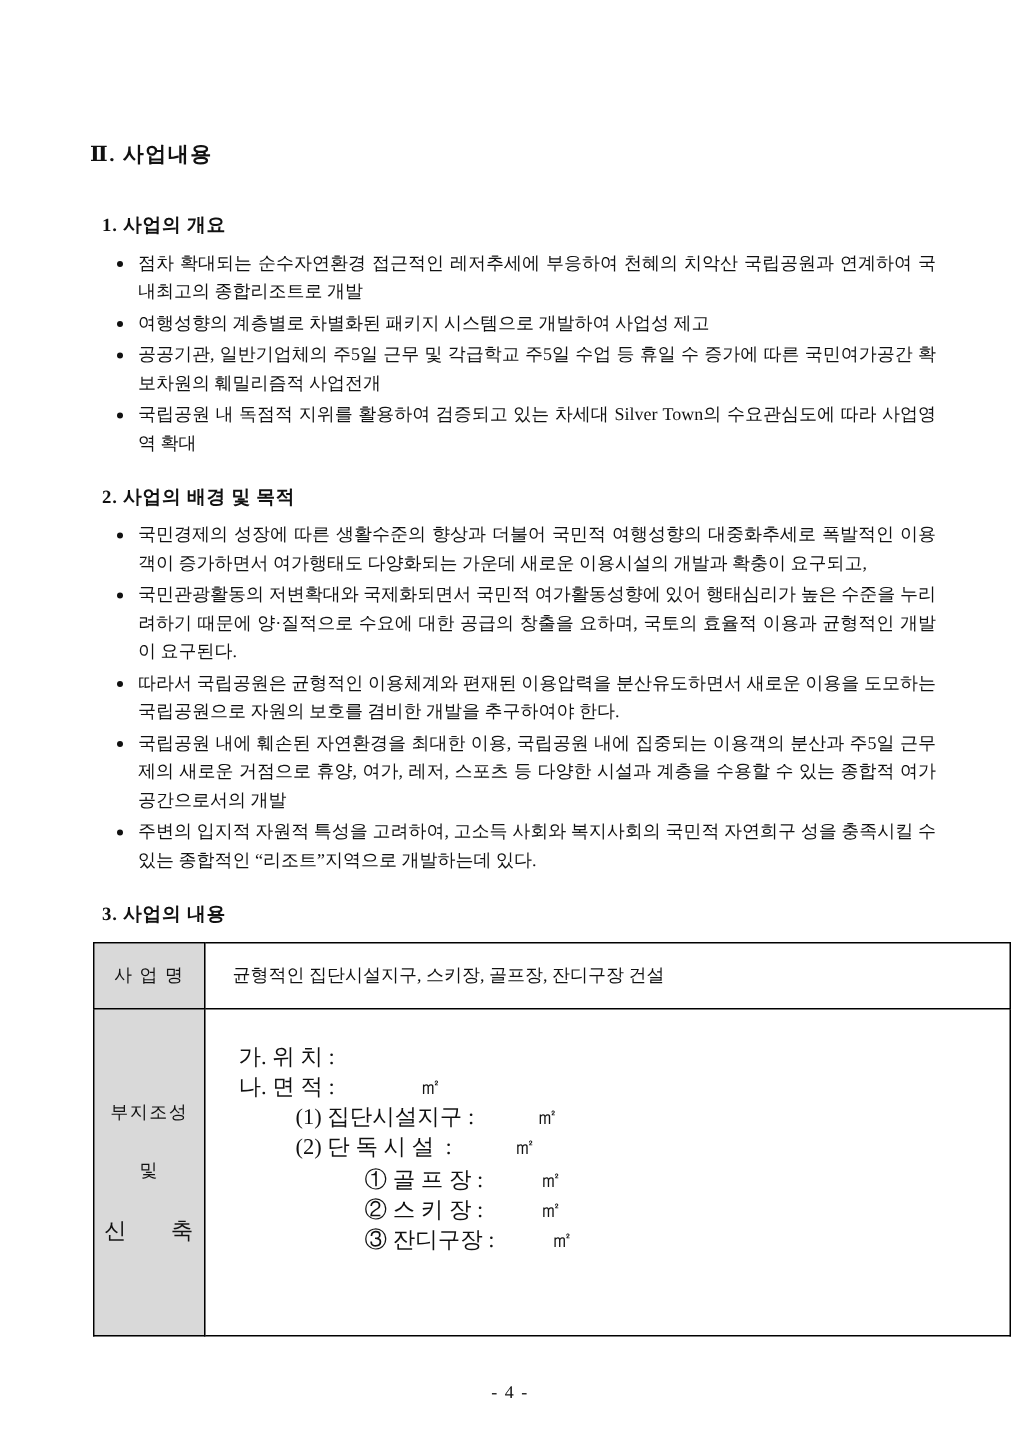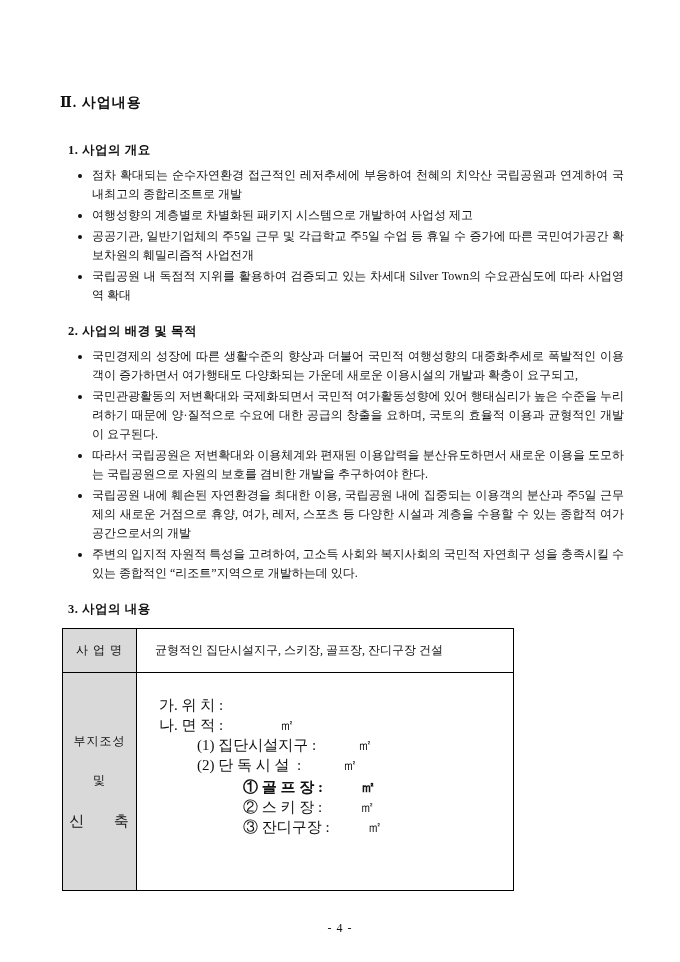--- a/index.html
+++ b/index.html
@@ -36,21 +36,21 @@
     padding: 0 0 0 14px;
   }
   ul.bullets li {
     font-size: 12px;
     line-height: 19px;
     text-align: justify;
     margin: 0 0 2px 0;
   }
   table.biz-table {
     border-collapse: collapse;
-    width: 452px;
+    width: 612px;
     margin: 10px 0 0 2px;
     table-layout: fixed;
   }
   table.biz-table td {
     border: 1px solid #000000;
     font-size: 12px;
     vertical-align: middle;
     box-sizing: border-box;
   }
   td.head-cell {
@@ -72,21 +72,21 @@
     height: 100%;
   }
   .tline {
     white-space: pre;
     line-height: 20px;
     font-size: 15px;
   }
   .ind-0 { margin-left: 4px; }
   .ind-1 { margin-left: 42px; }
   .ind-2 { margin-left: 88px; }
-  .row2-group-gap { margin-top: 2px; font-weight: bold; }
+  .row2-group-gap { margin-top: 2px; }
   .page-footer {
     position: absolute;
     left: 0;
     bottom: 26px;
     width: 100%;
     text-align: center;
     font-size: 12px;
     letter-spacing: 1px;
   }
 </style>
@@ -106,21 +106,21 @@
         <li>공공기관, 일반기업체의 주5일 근무 및 각급학교 주5일 수업 등 휴일 수 증가에 따른 국민여가공간 확보차원의 훼밀리즘적 사업전개</li>
         <li>국립공원 내 독점적 지위를 활용하여 검증되고 있는 차세대 Silver Town의 수요관심도에 따라 사업영역 확대</li>
       </ul>
     </div>
 
     <div class="section">
       <div class="section-heading">2. 사업의 배경 및 목적</div>
       <ul class="bullets">
         <li>국민경제의 성장에 따른 생활수준의 향상과 더불어 국민적 여행성향의 대중화추세로 폭발적인 이용객이 증가하면서 여가행태도 다양화되는 가운데 새로운 이용시설의 개발과 확충이 요구되고,</li>
         <li>국민관광활동의 저변확대와 국제화되면서 국민적 여가활동성향에 있어 행태심리가 높은 수준을 누리려하기 때문에 양·질적으로 수요에 대한 공급의 창출을 요하며, 국토의 효율적 이용과 균형적인 개발이 요구된다.</li>
-        <li>따라서 국립공원은 저변확대와 이용체계와 편재된 이용압력을 분산유도하면서 새로운 이용을 도모하는 국립공원으로 자원의 보호를 겸비한 개발을 추구하여야 한다.</li>
+        <li>따라서 국립공원은 균형적인 이용체계와 편재된 이용압력을 분산유도하면서 새로운 이용을 도모하는 국립공원으로 자원의 보호를 겸비한 개발을 추구하여야 한다.</li>
         <li>국립공원 내에 훼손된 자연환경을 최대한 이용, 국립공원 내에 집중되는 이용객의 분산과 주5일 근무제의 새로운 거점으로 휴양, 여가, 레저, 스포츠 등 다양한 시설과 계층을 수용할 수 있는 종합적 여가공간으로서의 개발</li>
         <li>주변의 입지적 자원적 특성을 고려하여, 고소득 사회와 복지사회의 국민적 자연희구 성을 충족시킬 수 있는 종합적인 “리조트”지역으로 개발하는데 있다.</li>
       </ul>
     </div>
 
     <div class="section">
       <div class="section-heading">3. 사업의 내용</div>
 
       <table class="biz-table">
         <tbody>

